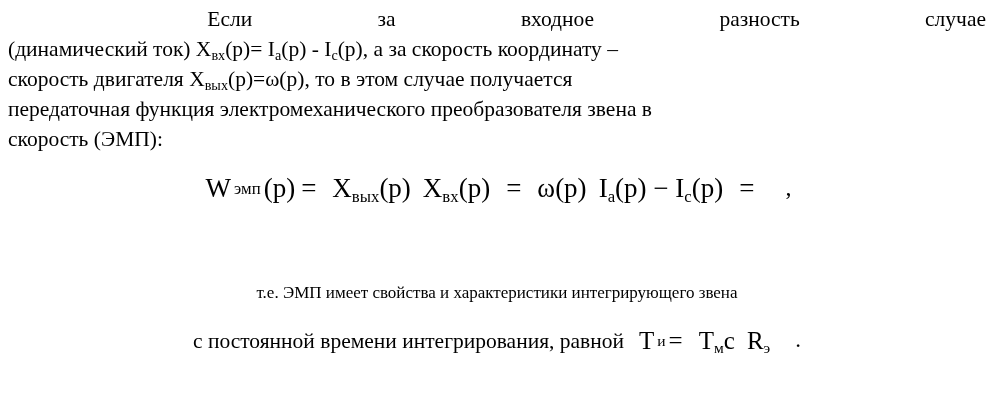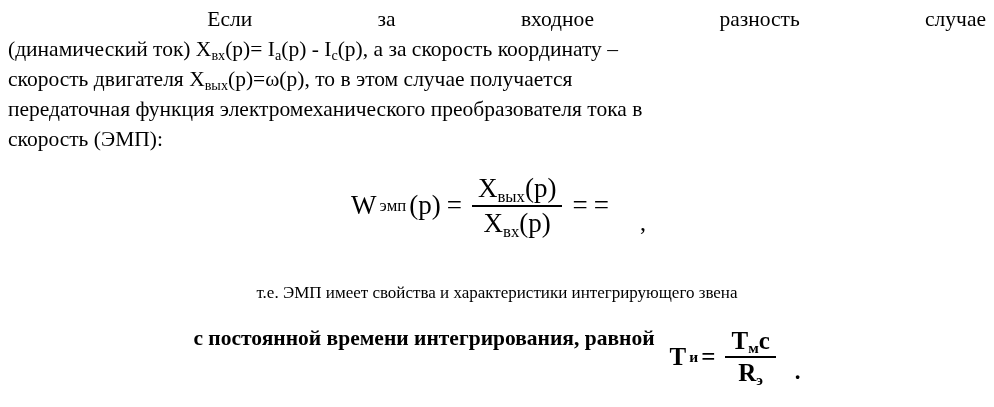--- a/index.html
+++ b/index.html
@@ -74,21 +74,21 @@
   .mrow {
     display: flex;
     align-items: center;
   }
   .mtoken {
     padding: 0 3px;
     white-space: nowrap;
   }
   .frac {
     display: inline-flex;
-    flex-direction: column;
+    flex-direction: row;
     align-items: center;
     justify-content: center;
     margin: 0 7px;
     vertical-align: middle;
   }
   .frac .num,
   .frac .den {
     padding: 1px 6px;
     white-space: nowrap;
     text-align: center;
@@ -117,23 +117,22 @@
   }
 
   
   #integration-line {
     position: absolute;
     left: 0;
     top: 326px;
     width: 994px;
     display: flex;
     justify-content: center;
-    align-items: flex-start;
+    align-items: center;
     font-size: 21.5px;
-    font-weight: bold;
   }
   #integration-line .lead {
     padding-right: 12px;
   }
   #integration-line .inline-formula {
     display: flex;
     align-items: center;
     font-size: 25px;
   }
   #integration-line .period {
@@ -168,21 +167,21 @@
     </span>
 
     <span class="line">
       <span>(динамический ток) X</span><sub>вх</sub><span>(p)= I</span><sub>a</sub><span>(p) - I</span><sub>c</sub><span>(p), а за скорость координату –</span>
     </span>
 
     <span class="line">
       <span>скорость двигателя X</span><sub>вых</sub><span>(p)=ω(p), то в этом случае получается</span>
     </span>
 
-    <span class="line">передаточная функция электромеханического преобразователя тока в</span>
+    <span class="line">передаточная функция электромеханического преобразователя звена в</span>
 
     <span class="line">скорость (ЭМП):</span>
   </div>
 
   <div id="formula-emp">
     <span class="mrow">
       <span class="mtoken var">W</span>
         <span class="sub-small">эмп</span>
         <span class="mtoken">(p)</span>
     </span>
@@ -190,20 +189,25 @@
     <span class="mtoken">=</span>
 
     <span class="frac">
       <span class="num"><span class="var">X</span><span class="sub-small">вых</span><span>(p)</span></span>
       <span class="bar"></span>
       <span class="den"><span class="var">X</span><span class="sub-small">вх</span><span>(p)</span></span>
     </span>
 
     <span class="mtoken">=</span>
 
+    <span class="frac">
+      <span class="num">ω(p)</span>
+      <span class="bar"></span>
+      <span class="den"><span class="var">I</span><span class="sub-small">a</span><span>(p) − I</span><span class="sub-small">c</span><span>(p)</span></span>
+    </span>
 
     <span class="mtoken">=</span>
 
     <span class="frac">
       <span class="bar"></span>
     </span>
 
     <span class="comma">,</span>
   </div>
 

